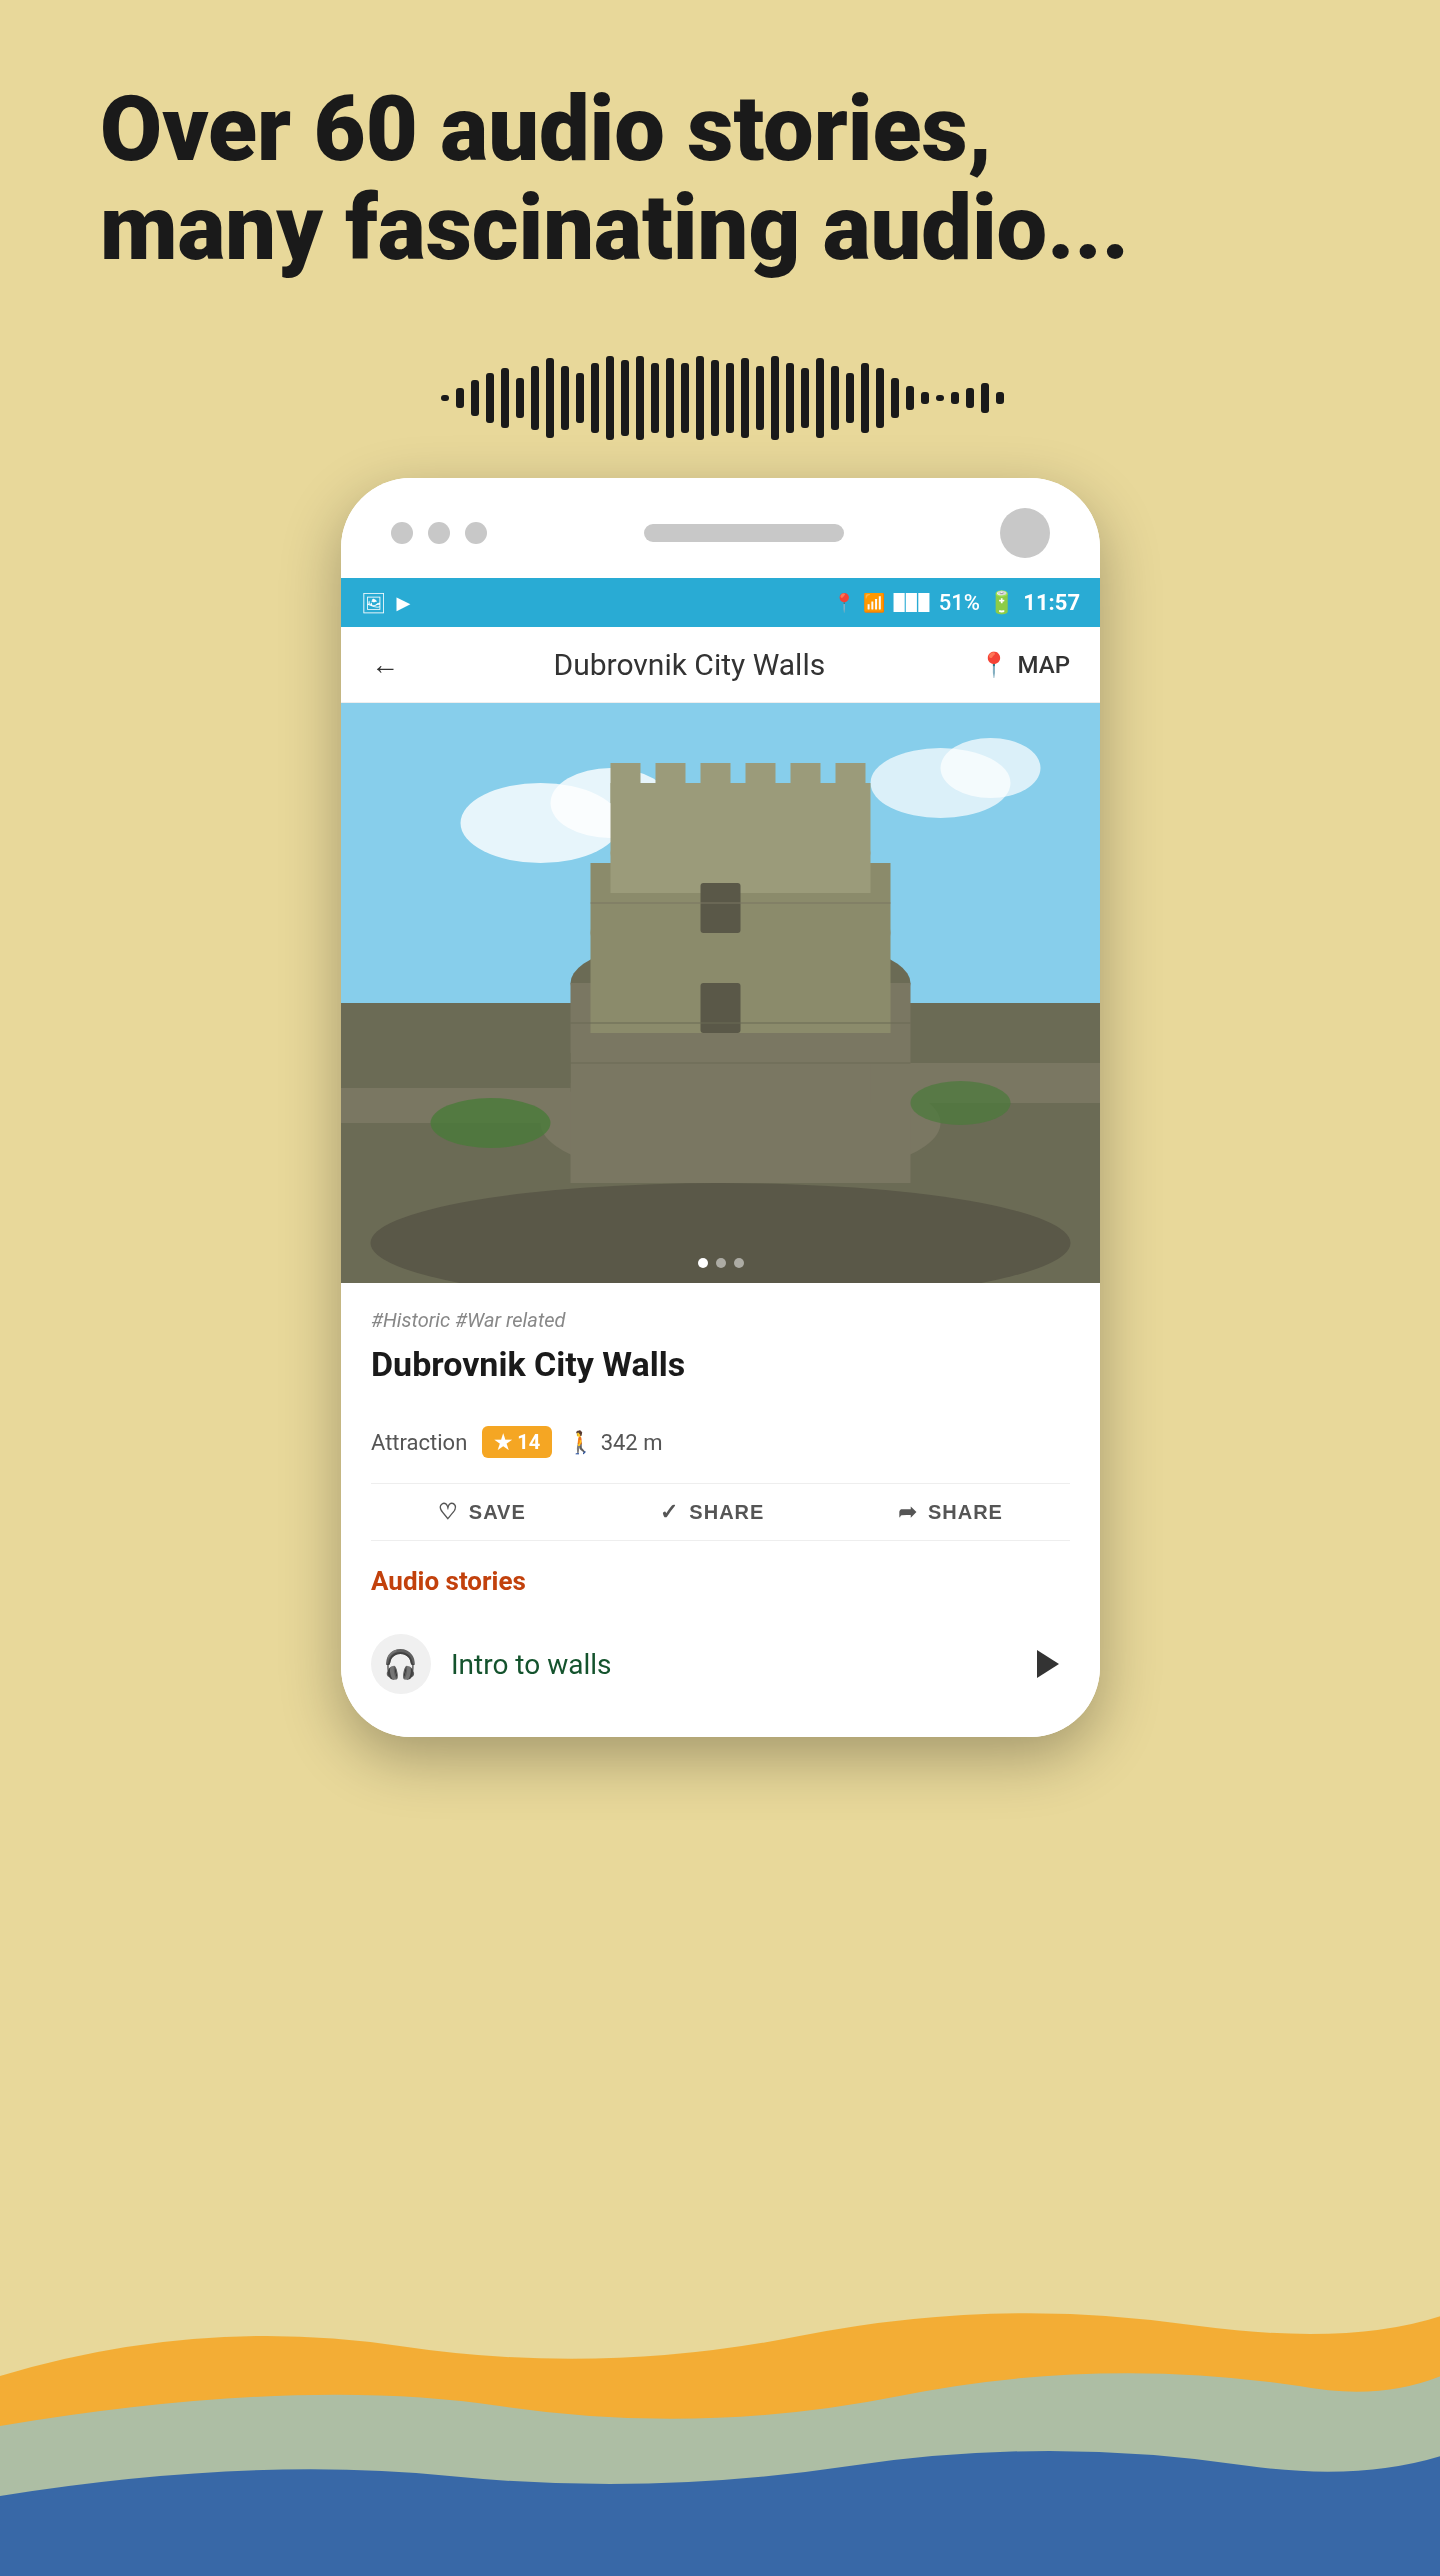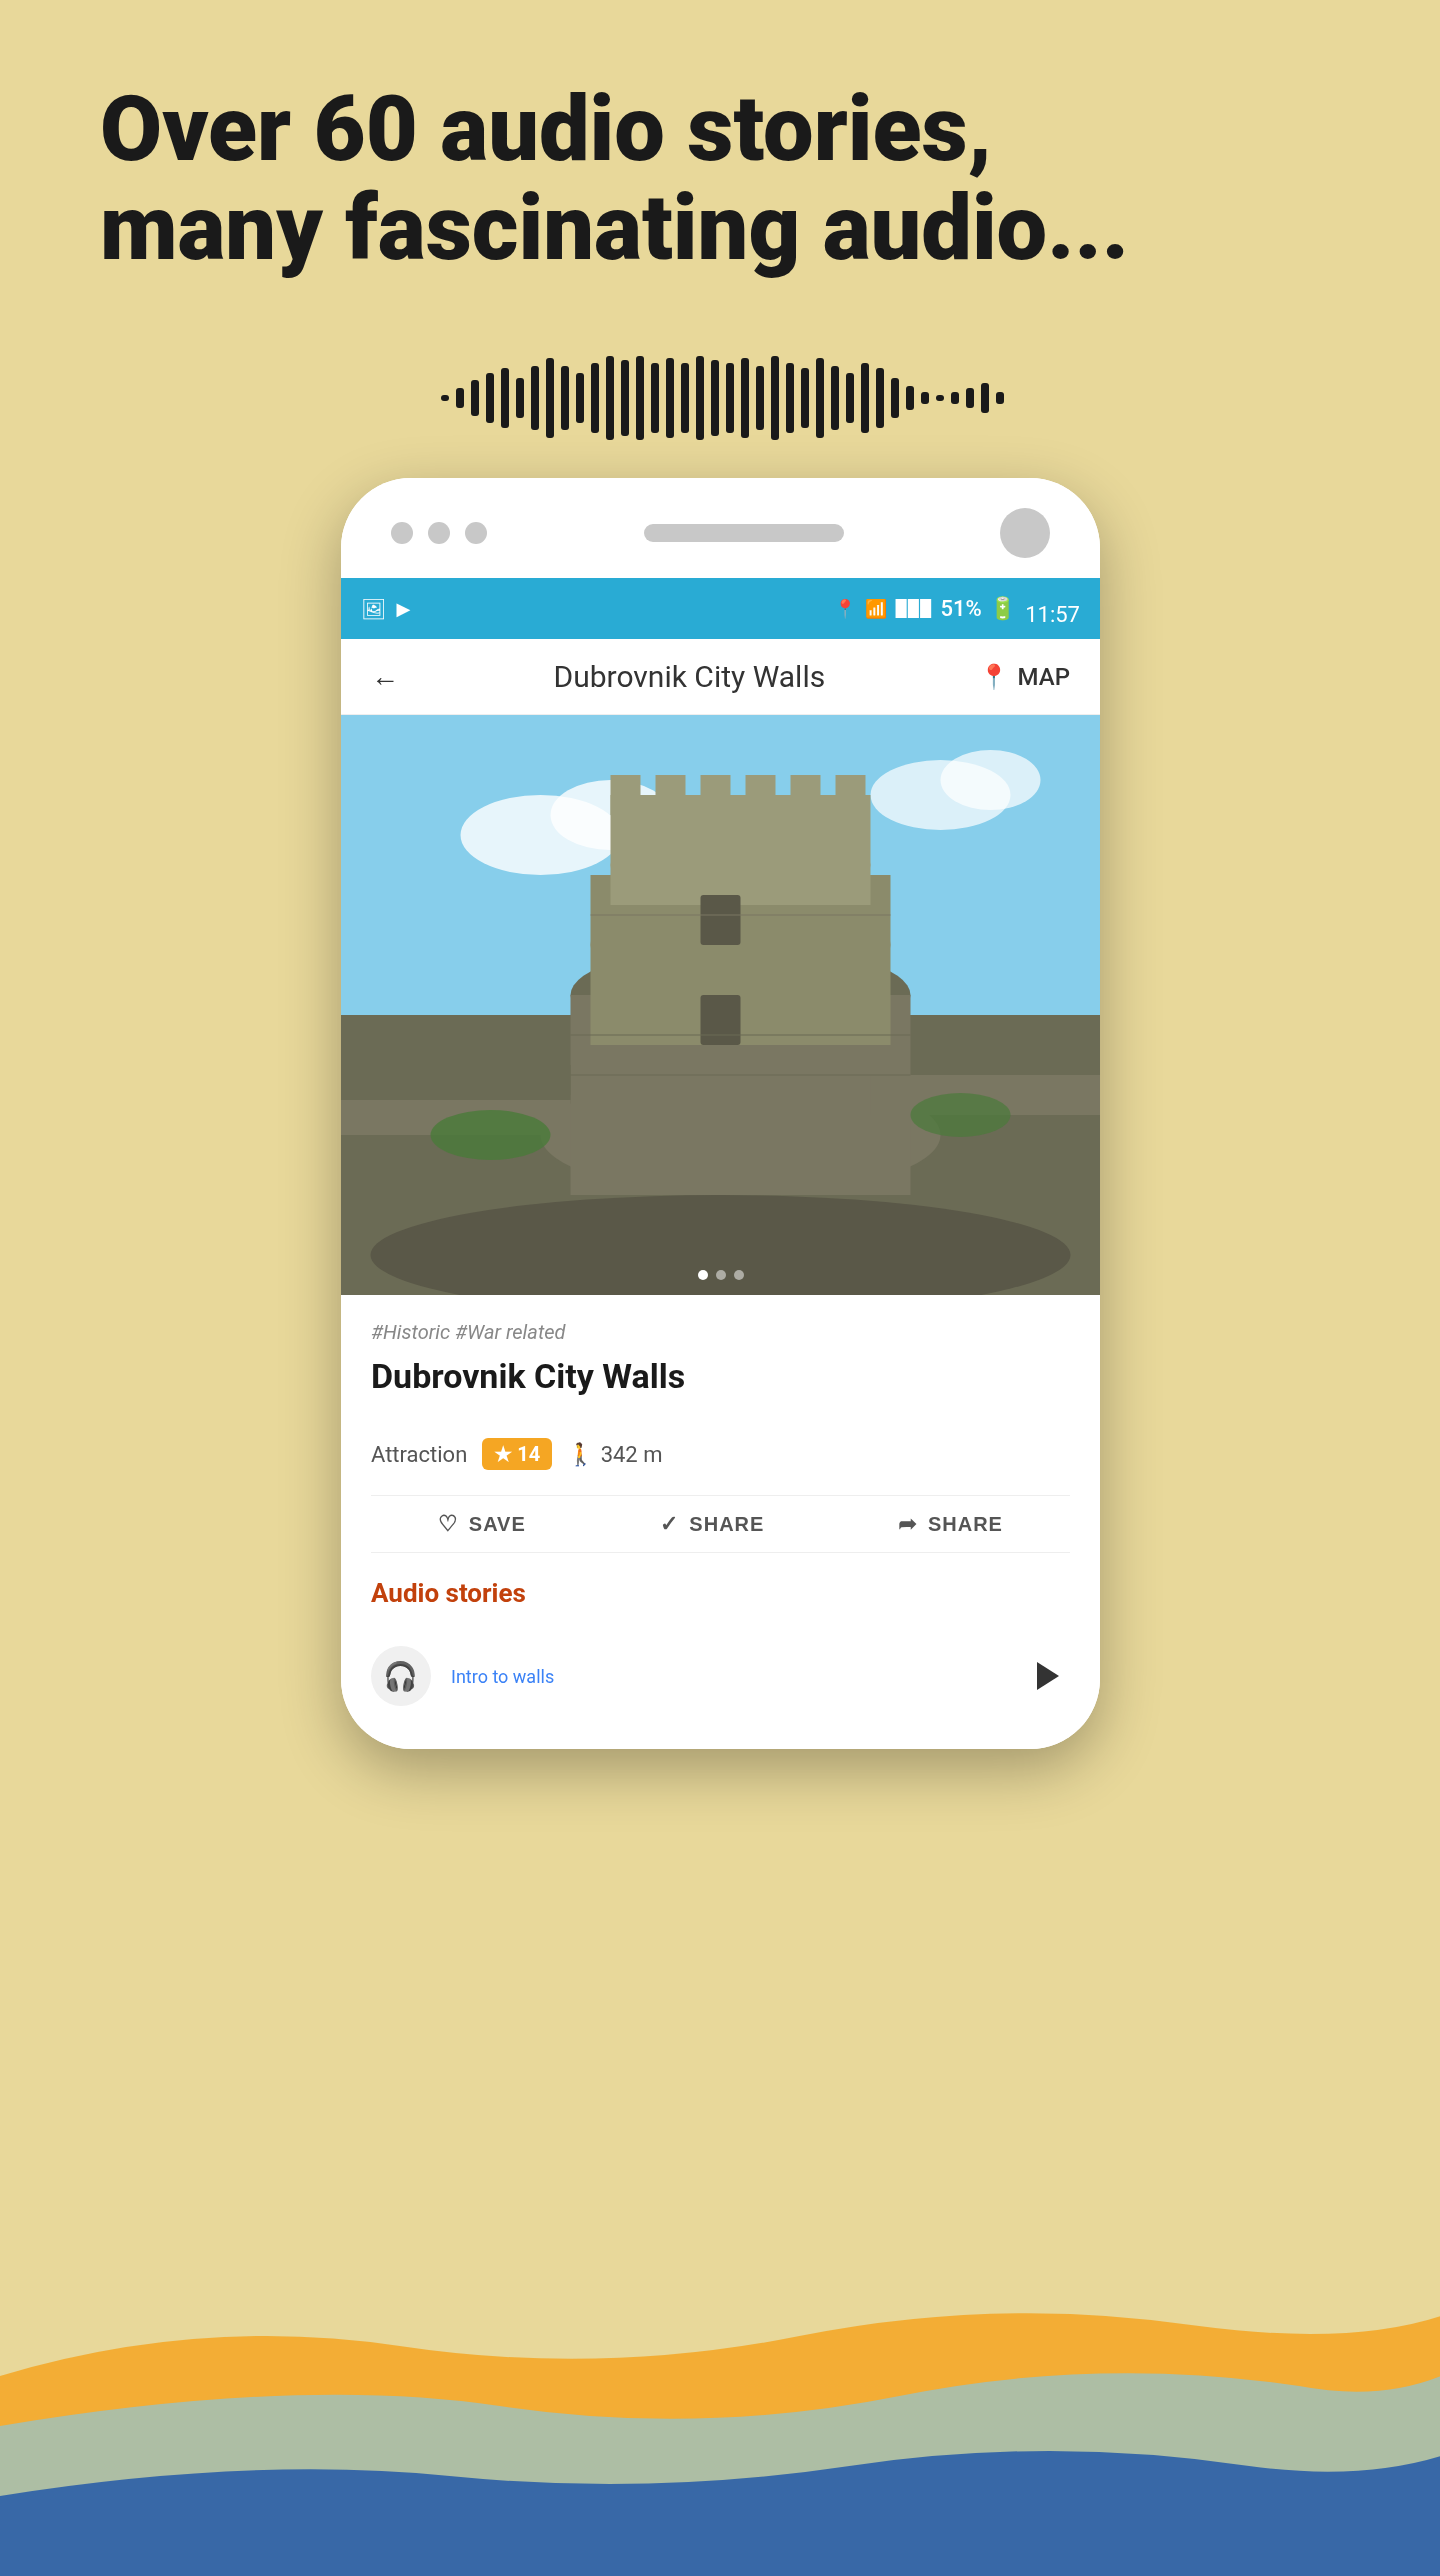--- a/index.html
+++ b/index.html
@@ -284,22 +284,22 @@
       height: 60px;
       background: #f0f0f0;
       border-radius: 50%;
       display: flex;
       align-items: center;
       justify-content: center;
       font-size: 28px;
     }
 
     .audio-title {
-      font-size: 18px;
-      color: #3b82f6;
+      font-size: 28px;
+      color: #14532d;
     }
 
     .play-btn {
       width: 45px;
       height: 45px;
       display: flex;
       align-items: center;
       justify-content: center;
     }
 
@@ -393,21 +393,21 @@
       <div class="status-left">
         <span style="font-size:20px;">🖼</span>
         <span style="font-size:18px;">▶</span>
       </div>
       <div class="status-right">
         <span style="font-size:18px;">📍</span>
         <span style="font-size:18px;">📶</span>
         <span style="font-size:16px;">▉▉▉</span>
         <span>51%</span>
         <span>🔋</span>
-        <span style="font-weight:400;margin-top:12px;">11:57</span>
+        <span style="font-weight:700;">11:57</span>
       </div>
     </div>
 
     <div class="nav-bar">
       <span class="back-arrow">←</span>
       <span class="nav-title">Dubrovnik City Walls</span>
       <div class="nav-map">
         <span style="font-size:24px;">📍</span>
         <span>MAP</span>
       </div>

